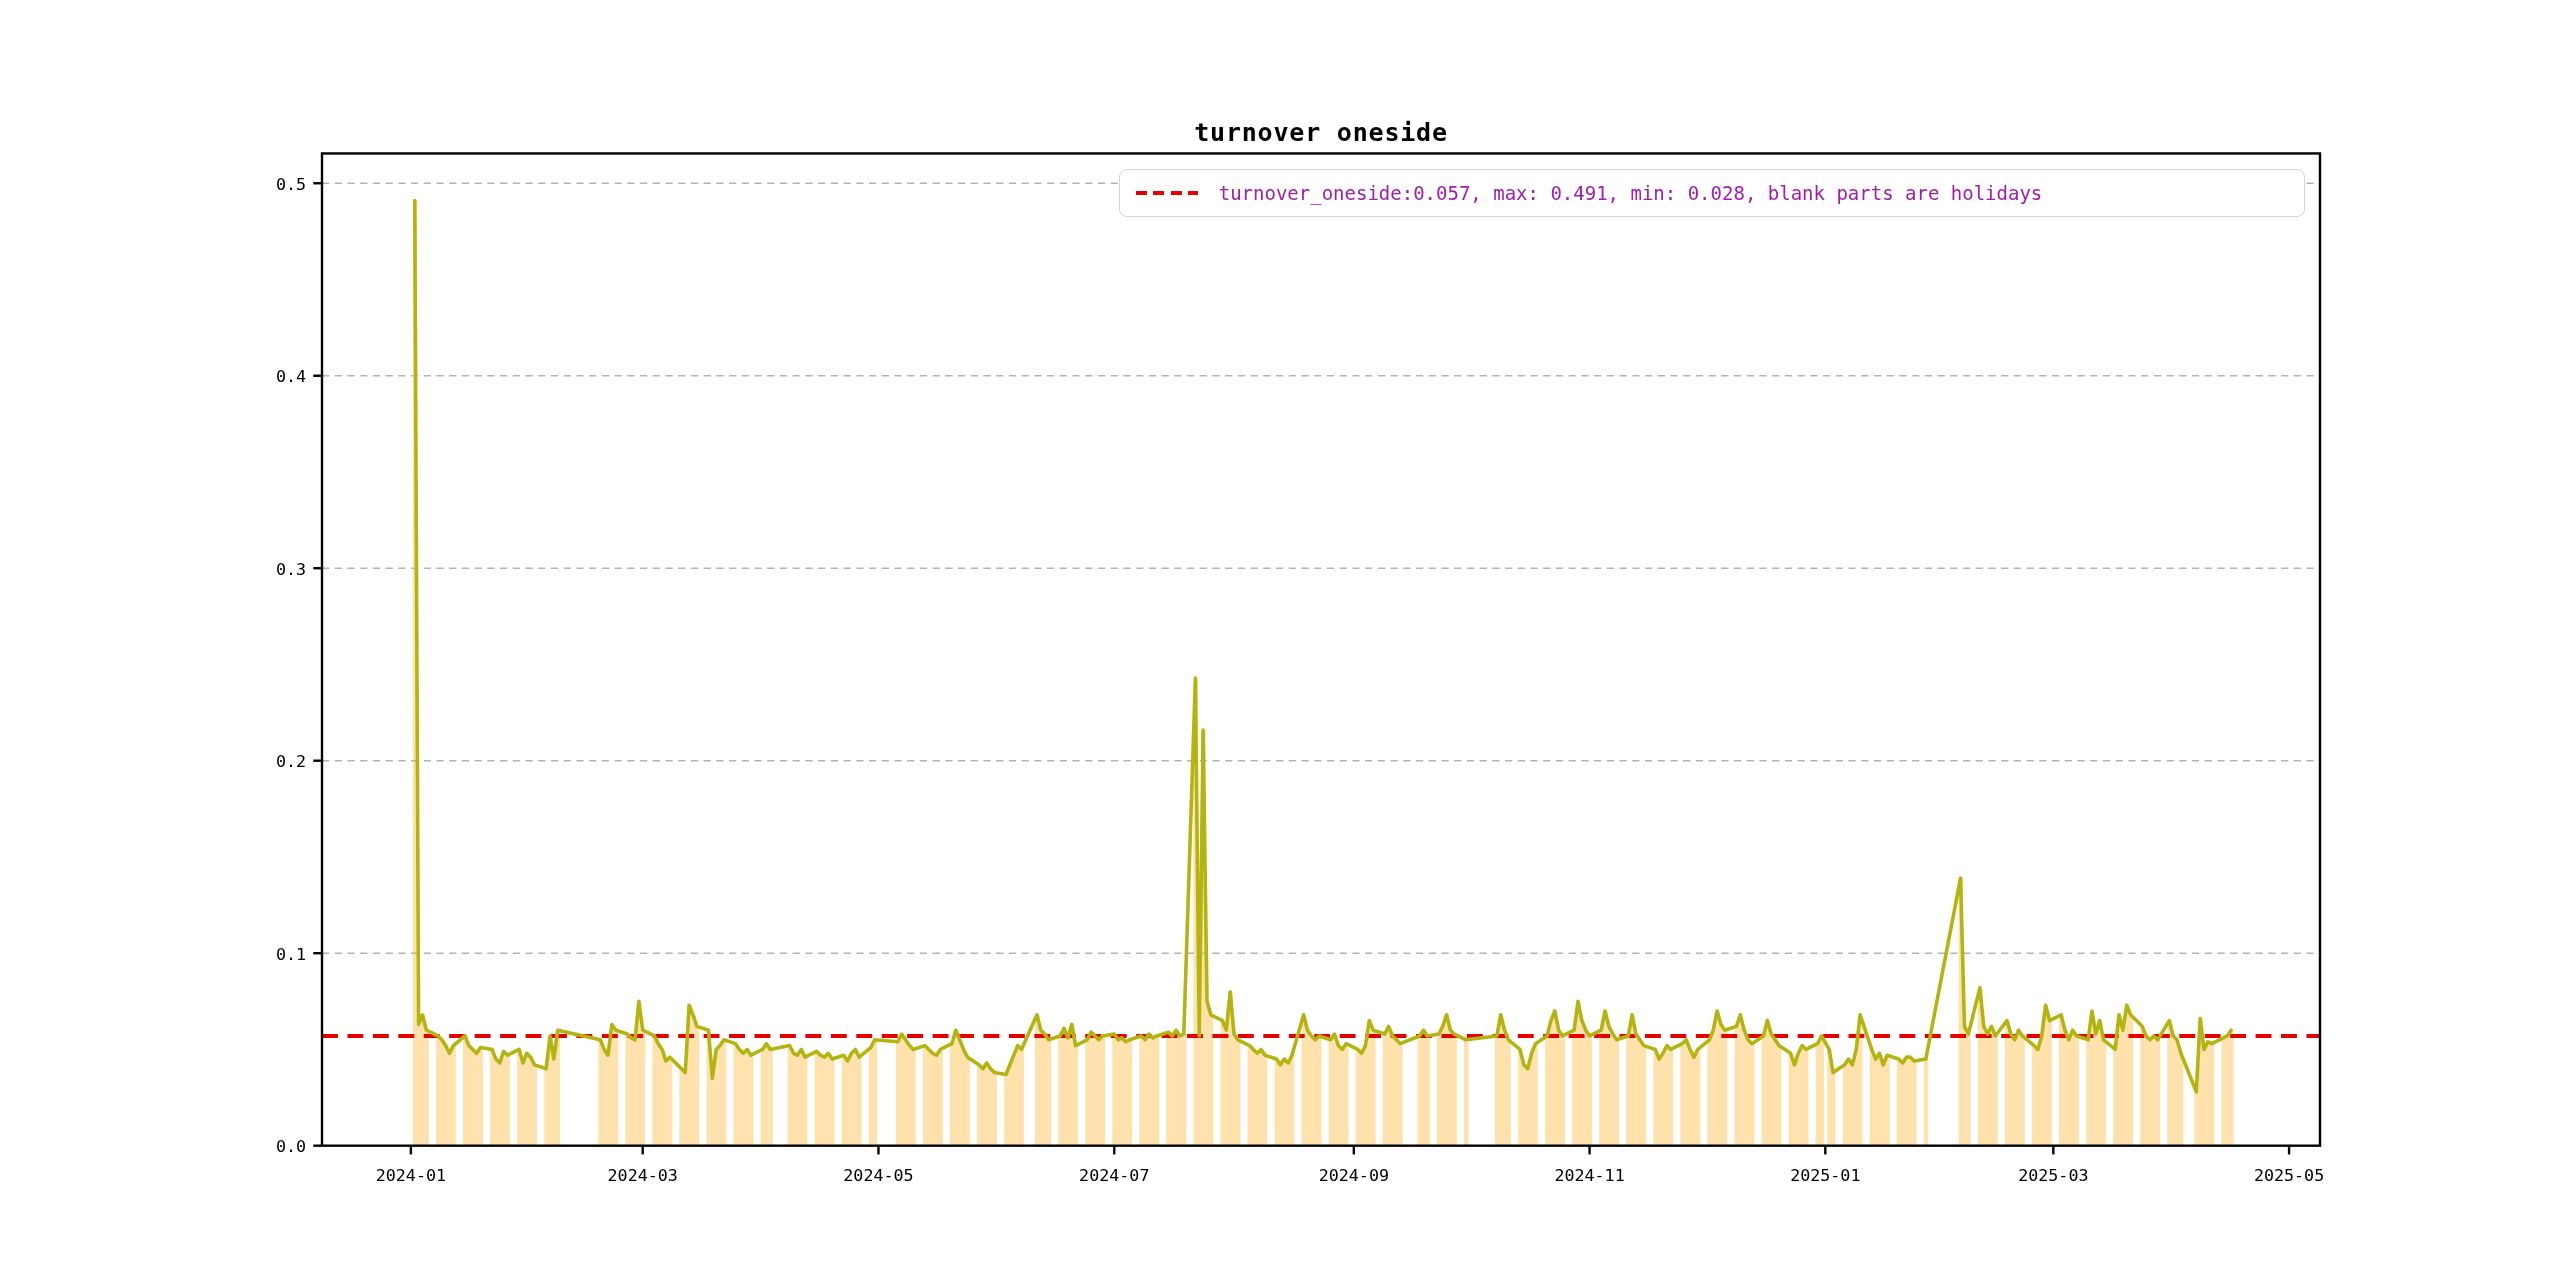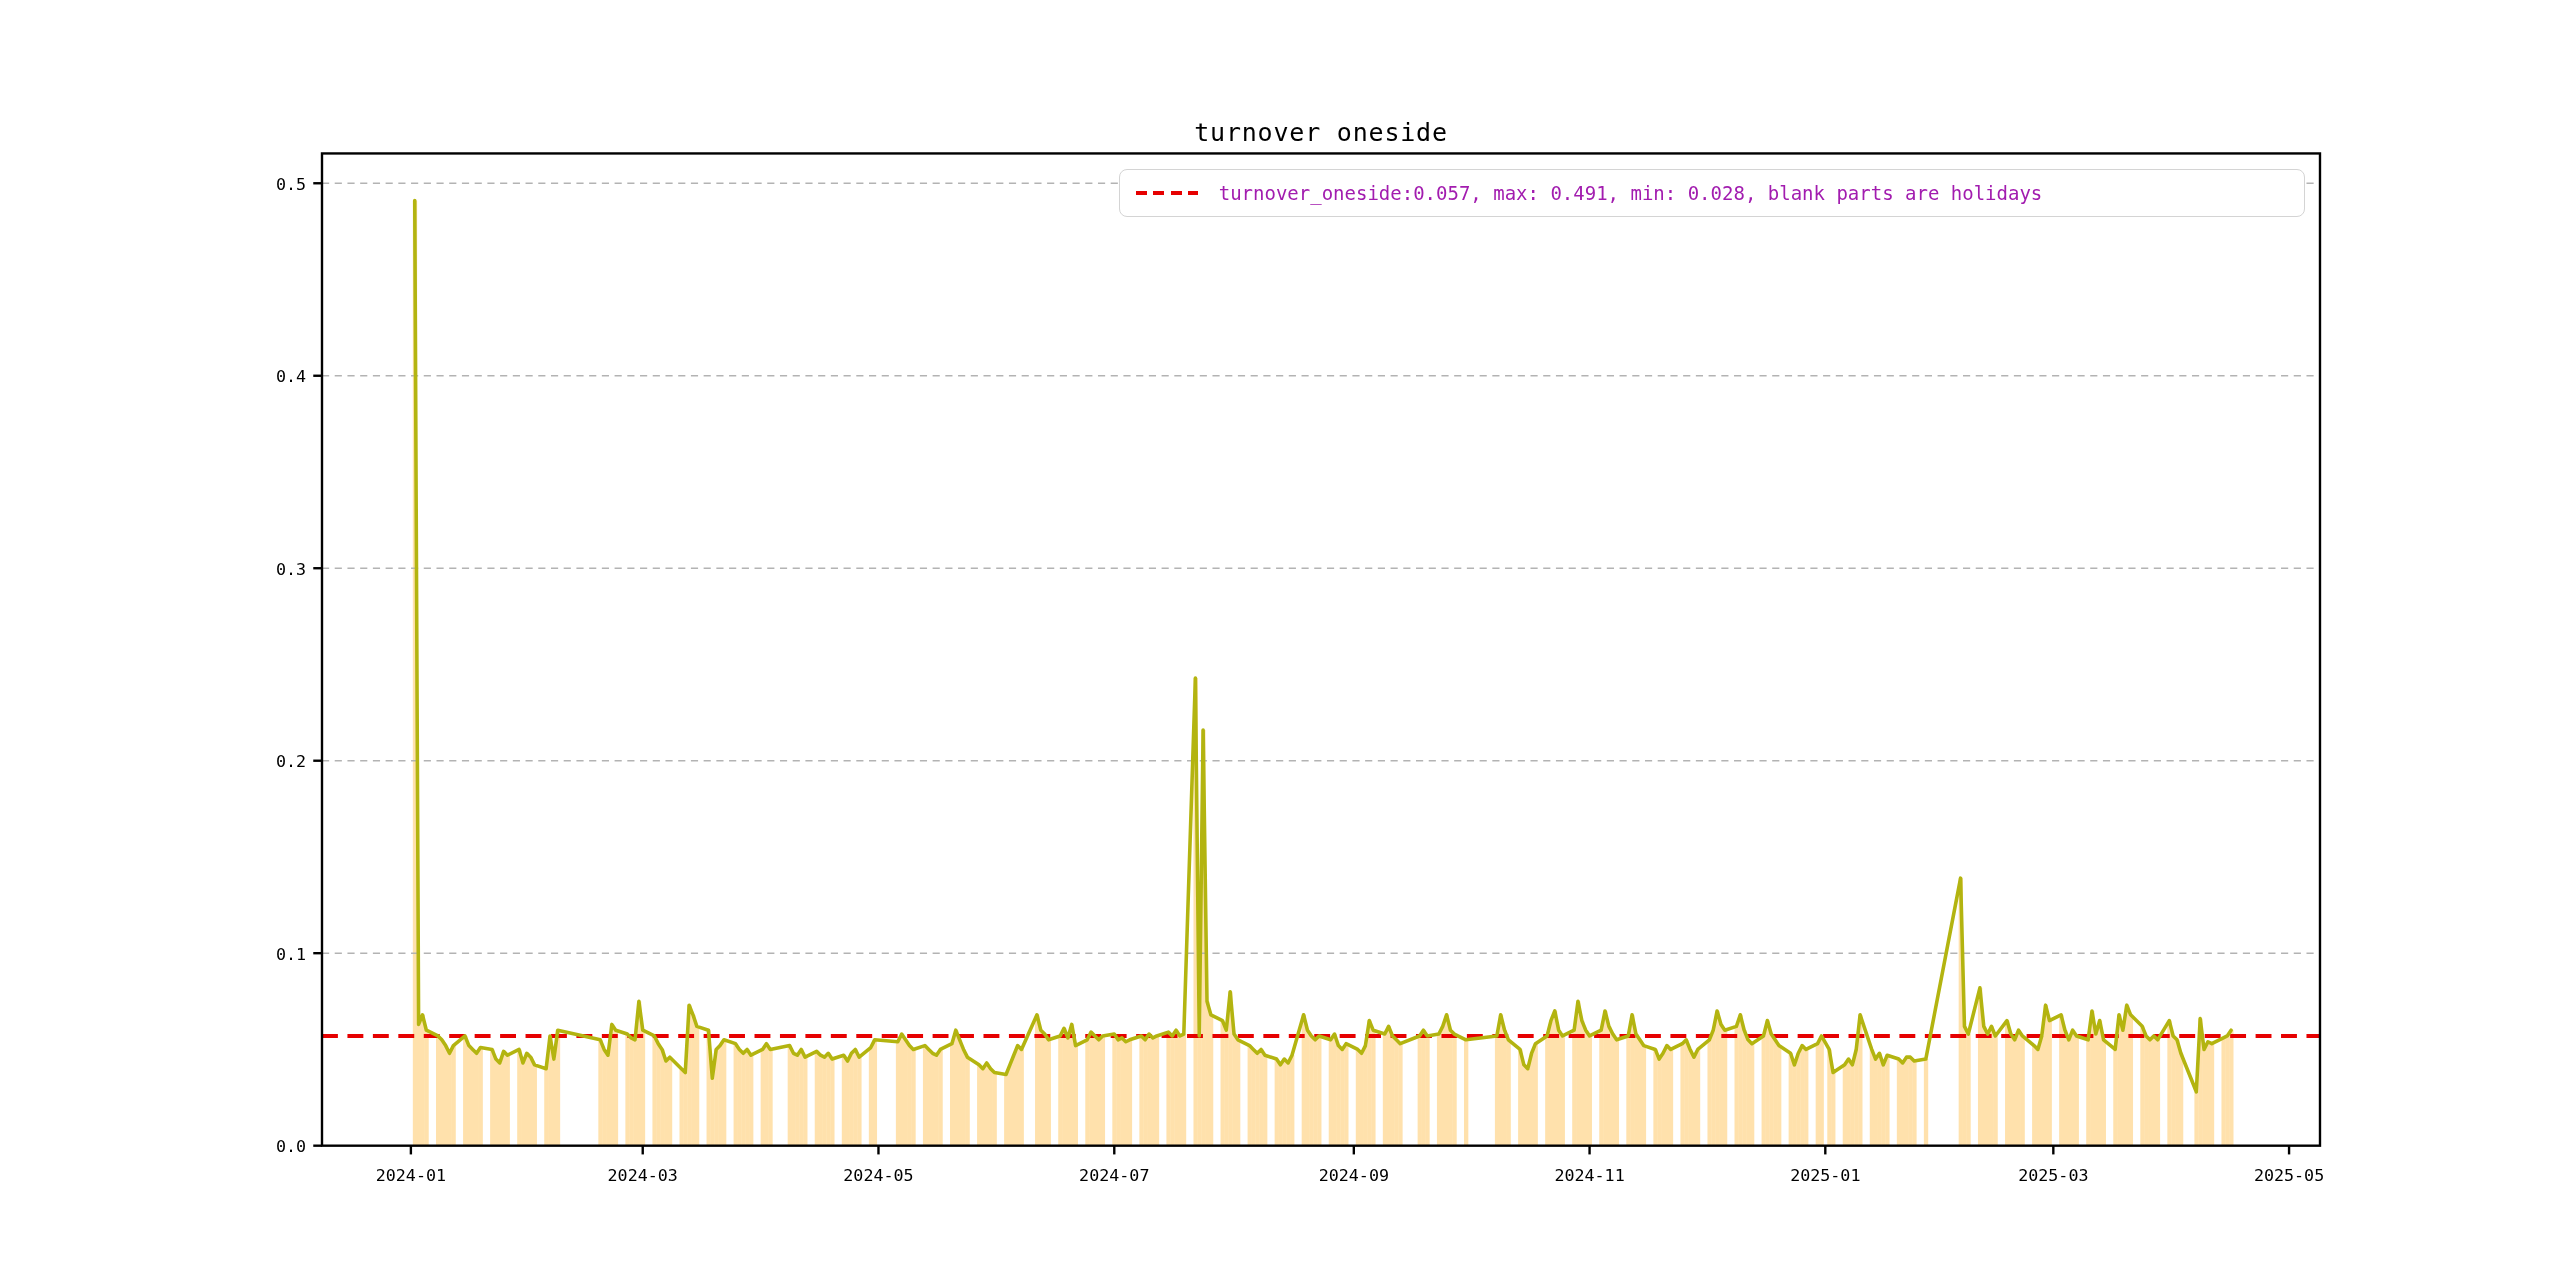--- a/index.html
+++ b/index.html
@@ -1,20 +1,20 @@
 <!DOCTYPE html>
 <html style="font-size:12.7px"><head>
 <meta charset="utf-8">
 <style>
   html,body{margin:0;padding:0;background:#ffffff;}
   .fig{position:relative;width:2576px;height:1288px;background:#ffffff;overflow:hidden;
        font-family:"DejaVu Sans Mono","Liberation Mono",monospace;}
   #chart-svg{position:absolute;left:0;top:0;}
   .chart-title{position:absolute;left:322px;width:1998px;top:118px;height:29px;
-       text-align:center;font-size:25px;color:#000;letter-spacing:0.8px;white-space:nowrap;}
+       text-align:center;font-size:25px;color:#000;letter-spacing:0.8px;white-space:nowrap;font-weight:bold;}
   .legend{position:absolute;left:1119px;top:169px;width:1186px;height:48px;
        box-sizing:border-box;border:1.6px solid #d4d4d4;border-radius:8px;background:#ffffff;
        display:flex;align-items:center;padding-left:16px;}
   .legend-sample{width:62px;height:4px;margin-right:20.7px;flex:0 0 auto;
        background:repeating-linear-gradient(90deg,#e60000 0 11px,transparent 11px 17.5px);}
   .legend-text{font-size:19px;color:#a21caf;white-space:nowrap;}
 </style>
 </head>
 <body>
 

